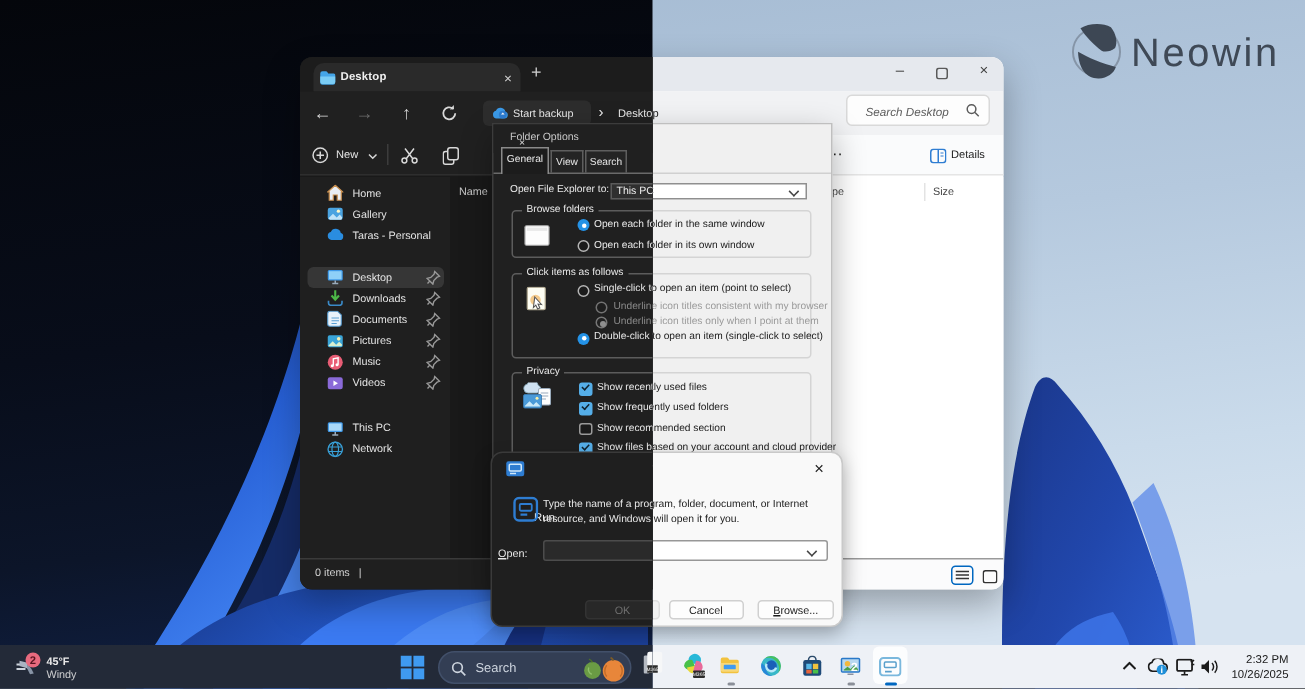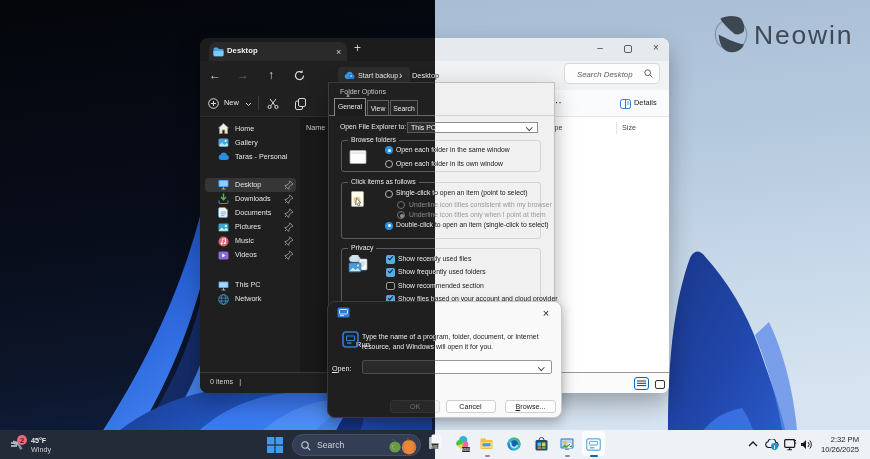--- a/index.html
+++ b/index.html
@@ -33,21 +33,21 @@
 .light .ctl{color:#444;}
 .dark .ctl{color:#ddd;}
 .ex-nav{position:absolute;left:0;top:23px;right:0;height:29px;}
 .light .ex-nav{background:#f2f3f5;}
 .dark .ex-nav{background:#202020;}
 .navbtn{position:absolute;top:0;height:29px;line-height:28px;text-align:center;font-size:12px;}
 .light .navbtn{color:#5f5f5f;}
 .dark .navbtn{color:#d8d8d8;}
 .dark .navdim{color:#6b6b6b;}
 .light .navdim{color:#b5b5b5;}
-.bkup{position:absolute;left:138px;top:6px;width:72px;height:17px;border-radius:4px;font-size:7.2px;line-height:17px;}
+.bkup{position:absolute;left:122px;top:6px;width:72px;height:17px;border-radius:4px;font-size:7.2px;line-height:17px;}
 .light .bkup{background:#e7e9ec;color:#1b1b1b;}
 .dark .bkup{background:#2d2d2d;color:#e8e8e8;}
 .crumb{position:absolute;top:6px;height:17px;line-height:17px;font-size:7.4px;}
 .light .crumb{color:#1b1b1b;}
 .dark .crumb{color:#e8e8e8;}
 .srch{position:absolute;left:364px;top:2px;width:96px;height:21px;border-radius:4px;border:1px solid;}
 .light .srch{background:#fdfdfd;border-color:#d9d9d9;color:#5c5c5c;}
 .dark .srch{background:#2d2d2d;border-color:#3a3a3a;color:#b5b5b5;}
 .srch span{position:absolute;left:12px;top:6px;font-size:7.8px;font-style:italic;}
 .ex-tool{position:absolute;left:0;top:52px;right:0;height:27px;border-bottom:1px solid;}

